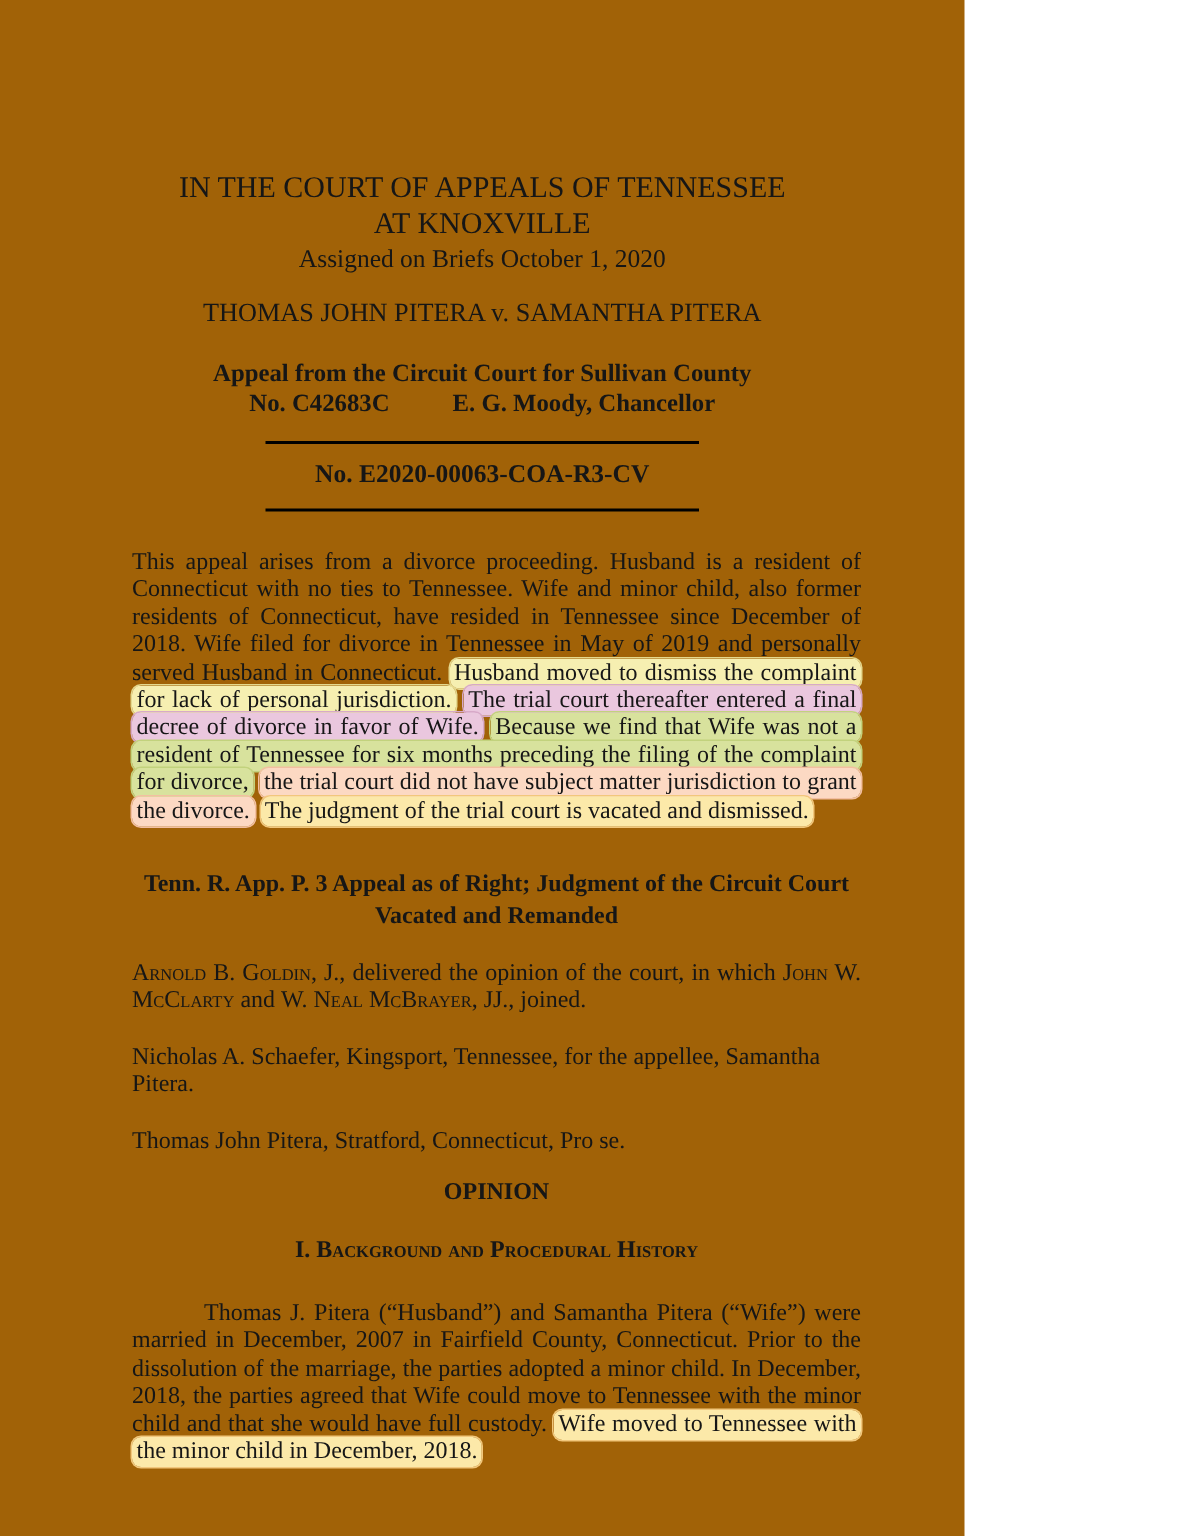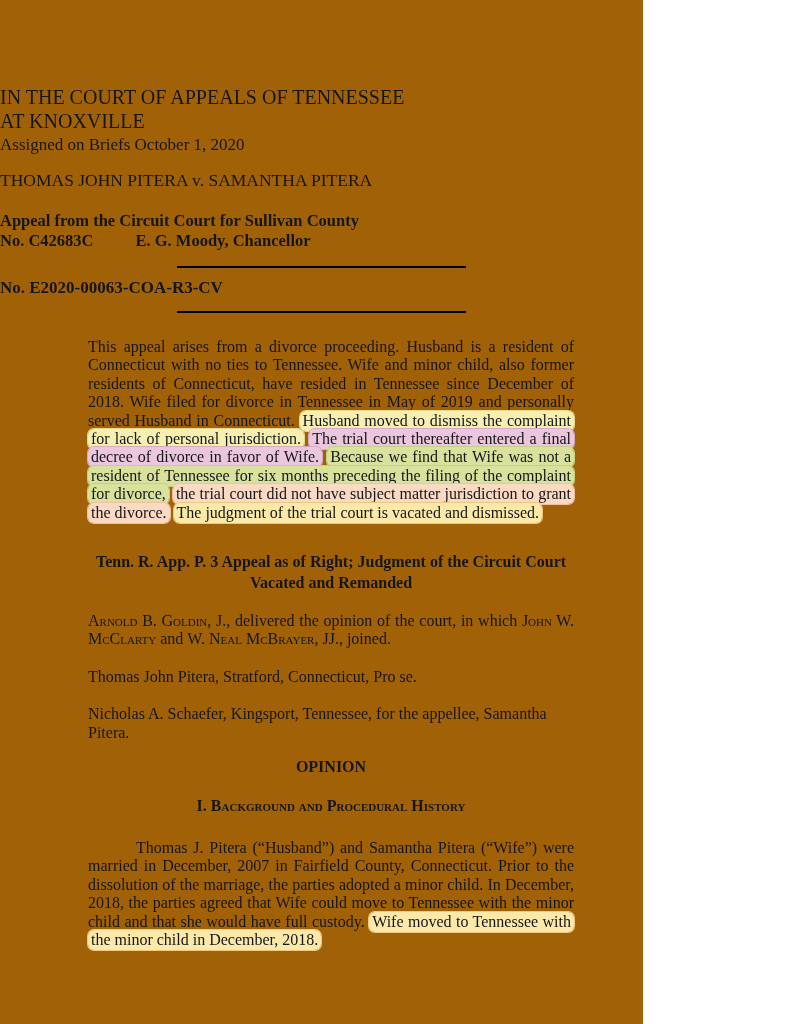--- a/index.html
+++ b/index.html
@@ -17,21 +17,21 @@
     border:2px solid var(--stamp_border,#000);
     text-align:center;
     font-family:"Liberation Sans","DejaVu Sans",sans-serif;
     padding:3px 0 6px;
     background:#fff;
   }
   .stamp-filed{font-size:23px;line-height:26px;letter-spacing:1px;}
   .stamp-date{font-size:13px;line-height:15px;margin-top:1px;padding-left:40px;}
   .stamp-clerk{font-size:9px;line-height:11px;margin-top:7px;}
   
-  .header{text-align:left;padding-top:86px;}
+  .header{text-align:center;padding-top:86px;margin-top:28px;}
   .court-line{font-size:20px;line-height:23.5px;}
   .assigned{font-size:17px;line-height:23px;}
   .case-name{font-size:17.5px;font-weight:normal;margin-top:14px;}
   .appeal{font-size:16.5px;font-weight:bold;margin-top:20px;line-height:19.5px;}
   .num-gap{display:inline-block;width:42px;}
   .rule{width:289px;margin:16px auto 0;border:0;border-top:2px solid #000;height:0;}
   .rule-2{margin-top:13px;}
   .docket{font-size:17px;font-weight:bold;margin-top:10px;}
   
   .content{
@@ -89,22 +89,22 @@
   </div>
 
   <div class="content">
 
     <p class="syllabus"><span>This appeal arises from a divorce proceeding. Husband is a resident of Connecticut with no ties to Tennessee. Wife and minor child, also former residents of Connecticut, have resided in Tennessee since December of 2018. Wife filed for divorce in Tennessee in May of 2019 and personally served Husband in Connecticut. </span><span class="hl hl-yellow">Husband moved to dismiss the complaint for lack of personal jurisdiction.</span><span> </span><span class="hl hl-pink">The trial court thereafter entered a final decree of divorce in favor of Wife.</span><span> </span><span class="hl hl-green">Because we find that Wife was not a resident of Tennessee for six months preceding the filing of the complaint for divorce,</span><span> </span><span class="hl hl-salmon">the trial court did not have subject matter jurisdiction to grant the divorce.</span><span> </span><span class="hl hl-amber">The judgment of the trial court is vacated and dismissed.</span></p>
 
     <p class="holding">Tenn. R. App. P. 3 Appeal as of Right; Judgment of the Circuit Court Vacated and Remanded</p>
 
     <p class="judges"><span class="sc">Arnold B. Goldin</span><span>, J., delivered the opinion of the court, in which </span><span class="sc">John W. McClarty</span><span> and </span><span class="sc">W. Neal McBrayer</span><span>, JJ., joined.</span></p>
 
+    <p class="counsel">Nicholas A. Schaefer, Kingsport, Tennessee, for the appellee, Samantha Pitera.</p>
     <p class="counsel">Thomas John Pitera, Stratford, Connecticut, Pro se.</p>
-    <p class="counsel">Nicholas A. Schaefer, Kingsport, Tennessee, for the appellee, Samantha Pitera.</p>
 
     <p class="opinion-h">OPINION</p>
 
     <p class="section-h">I. Background and Procedural History</p>
 
     <p class="background"><span>Thomas J. Pitera (“Husband”) and Samantha Pitera (“Wife”) were married in December, 2007 in Fairfield County, Connecticut.  Prior to the dissolution of the marriage, the parties adopted a minor child.  In December, 2018, the parties agreed that Wife could move to Tennessee with the minor child and that she would have full custody.  </span><span class="hl hl-amber">Wife moved to Tennessee with the minor child in December, 2018.</span></p>
 
   </div>
 </div>
 

